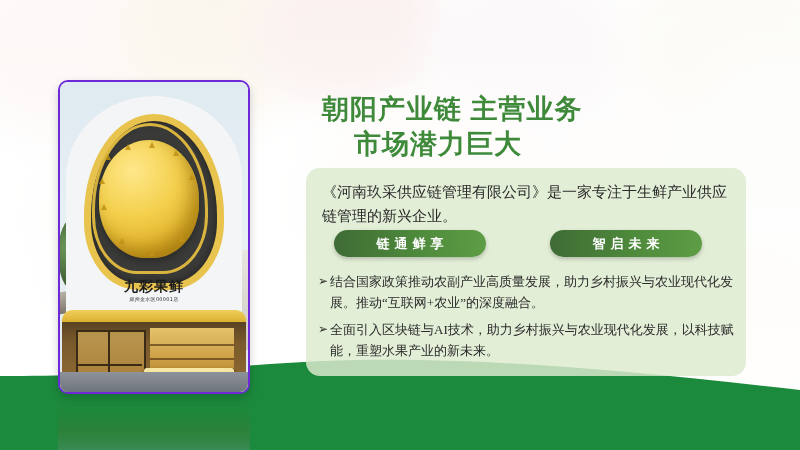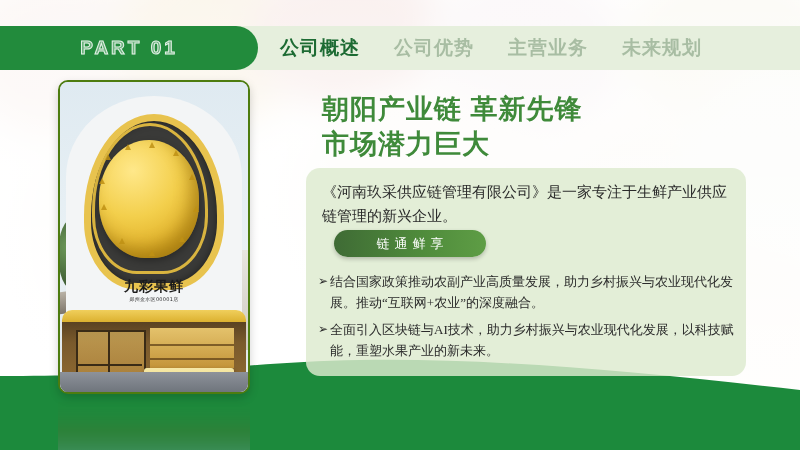--- a/index.html
+++ b/index.html
@@ -35,21 +35,21 @@
     font-family:"Liberation Sans",sans-serif;
   }
   .nav-items{position:absolute;left:280px;top:0;height:44px;right:8px;
     display:flex;align-items:center;gap:34px;}
   .nav-item{font-size:19px;font-weight:bold;letter-spacing:1px;cursor:pointer;}
   .nav-item.active{color:#1d6b33;}
   .nav-item.idle{color:#a8bda3;}
 
   
   .photo-card{position:absolute;left:58px;top:80px;width:188px;height:310px;
-    border:2px solid #4d7c0f;border-radius:10px;overflow:hidden;
+    border:2px solid #6d28d9;border-radius:10px;overflow:hidden;
     box-shadow:0 4px 10px rgba(0,0,0,.18);background:#dce8ef;}
   .photo-inner{position:absolute;inset:0;overflow:hidden;}
   .sky{position:absolute;inset:0;background:linear-gradient(180deg,#dfeaf1 0%,#e9f1f5 55%,#dfe6ea 100%);}
   .bldg-white{position:absolute;left:6px;right:6px;top:14px;height:236px;
     background:#f3f5f6;border-radius:58% 58% 6px 6px/40% 40% 6px 6px;}
   .arch-ring{position:absolute;left:24px;top:32px;width:126px;height:162px;
     border:7px solid #e8c34e;border-radius:52% 52% 40% 40%/60% 60% 40% 40%;
     background:#3a3a38;box-shadow:inset 0 0 9px rgba(0,0,0,.45);}
   .arch-ring2{position:absolute;left:32px;top:41px;width:110px;height:145px;
     border:3px solid #d9b43f;border-radius:52% 52% 40% 40%/60% 60% 40% 40%;}
@@ -95,32 +95,32 @@
     border-radius:0 0 8px 8px;overflow:hidden;opacity:.30;
     transform:scaleY(-1);
     background:linear-gradient(180deg,#8d929a 0%,#7a5a2c 35%,rgba(120,90,40,0) 100%);
     -webkit-mask-image:linear-gradient(180deg,rgba(0,0,0,.85),rgba(0,0,0,0));
     mask-image:linear-gradient(180deg,rgba(0,0,0,.85),rgba(0,0,0,0));}
 
   
   .title{position:absolute;left:322px;top:92px;width:430px;
     font-size:27px;font-weight:bold;color:#3f8a3a;line-height:1.28;
     letter-spacing:1px;text-shadow:0 1px 2px rgba(255,255,255,.85);}
-  .title .l2{display:block;}
+  .title .l2{display:block;margin-left:32px;}
 
   .panel{position:absolute;left:306px;top:168px;width:440px;height:208px;
     background:rgba(221,234,206,.82);border-radius:14px;}
 
   .desc{position:absolute;left:322px;top:180px;width:408px;
     font-size:15px;line-height:1.62;color:#2b2b2b;}
 
   .pills{position:absolute;left:334px;top:230px;width:400px;display:flex;gap:64px;}
   .pill{width:152px;height:27px;border-radius:14px;
     background:linear-gradient(90deg,#3f6b35 0%,#4e8a3b 55%,#5e9d45 100%);
-    color:#ffffff;font-size:13px;font-weight:normal;letter-spacing:5px;
+    color:#ffffff;font-size:13px;font-weight:bold;letter-spacing:5px;
     display:flex;align-items:center;justify-content:center;
     box-shadow:0 2px 4px rgba(0,0,0,.22);cursor:pointer;text-indent:5px;}
 
   .bullets{position:absolute;left:318px;top:272px;width:418px;}
   .bullet{display:flex;gap:2px;font-size:13px;line-height:1.58;color:#2b2b2b;margin-bottom:7px;}
   .bullet .mk{color:#2b2b2b;flex:0 0 auto;font-size:12px;line-height:1.62;}
   .bullet .tx{flex:1 1 auto;font-family:Liberation Serif, serif;}
 </style>
 </head>
 <body>
@@ -141,32 +141,20 @@
     <div class="bg-wash"></div>
     <div class="bg-wash2"></div>
   </div>
 
   <div class="footer-band">
     <svg viewBox="0 0 800 92" preserveAspectRatio="none" aria-hidden="true">
       <path d="M0,18 C190,18 240,4 360,2 C500,0 640,14 800,32 L800,92 L0,92 Z" fill="#1c8a3c"></path>
     </svg>
   </div>
 
-  <div class="header">
-    <div class="nav-strip"></div>
-    <div class="part-bar">
-      <span class="part-label">PART 01</span>
-    </div>
-    <div class="nav-items">
-      <div class="nav-item active">公司概述</div>
-      <div class="nav-item idle">公司优势</div>
-      <div class="nav-item idle">主营业务</div>
-      <div class="nav-item idle">未来规划</div>
-    </div>
-  </div>
 
   <div class="photo-card">
     <div class="photo-inner">
       <div class="sky"></div>
       <div class="tree"></div>
       <div class="roofL"></div>
       <div class="bldgR"></div>
       <div class="bldg-white"></div>
       <div class="arch-ring"></div>
       <div class="arch-ring2"></div>
@@ -196,30 +184,31 @@
       <div class="counter"></div>
       <div class="counterdot"></div>
       <div class="plant"></div>
 
       <div class="ground"></div>
     </div>
   </div>
   <div class="photo-reflection"></div>
 
   <div class="title">
-    <span>朝阳产业链  革新先锋</span>
+    <span>朝阳产业链  主营业务</span>
     <span class="l2">市场潜力巨大</span>
   </div>
 
   <div class="panel"></div>
 
   <div class="desc">《河南玖采供应链管理有限公司》是一家专注于生鲜产业供应链管理的新兴企业。</div>
 
   <div class="pills">
     <div class="pill">链通鲜享</div>
+    <div class="pill">智启未来</div>
   </div>
 
   <div class="bullets">
     <div class="bullet">
       <span class="mk">➢</span>
       <span class="tx">结合国家政策推动农副产业高质量发展，助力乡村振兴与农业现代化发展。推动“互联网+农业”的深度融合。</span>
     </div>
     <div class="bullet">
       <span class="mk">➢</span>
       <span class="tx">全面引入区块链与AI技术，助力乡村振兴与农业现代化发展，以科技赋能，重塑水果产业的新未来。</span>

